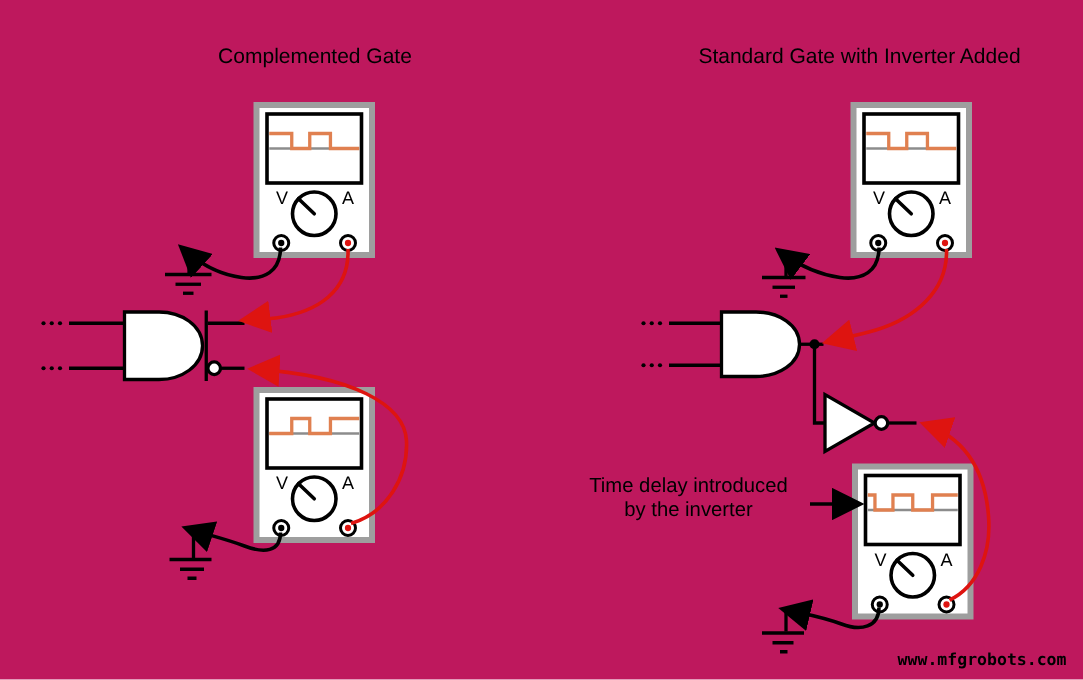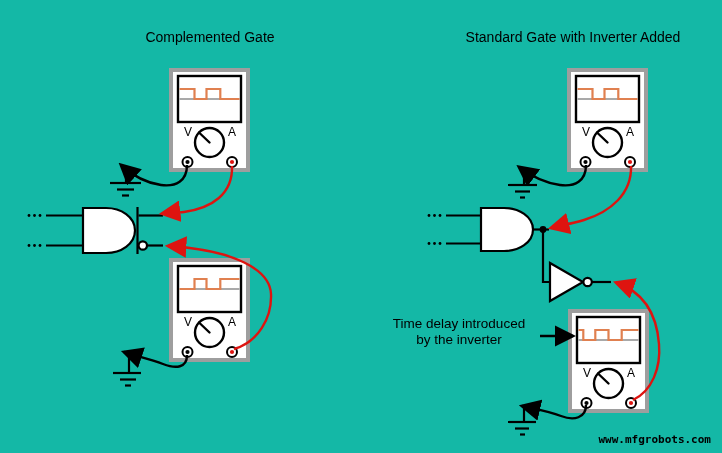--- a/index.html
+++ b/index.html
@@ -1,16 +1,16 @@
 <!DOCTYPE html>
 <html style="--wave-orange: #E08050; --wire-red: #DE1410; --meter-border: #9E9E9E; --screen-baseline: #8C8C8C;"><head>
 <meta charset="utf-8">
 <style>
   html,body{margin:0;padding:0;background:#fff;}
-  #stage{position:relative;width:722px;height:453px;background:#14b8a6;overflow:hidden;
+  #stage{position:relative;width:722px;height:453px;background:#be185d;overflow:hidden;
          font-family:"Liberation Sans", sans-serif;}
   svg{display:block;}
   .title{font:14px "Liberation Sans", sans-serif;fill:#000;text-anchor:middle;}
   .note{font:13.5px "Liberation Sans", sans-serif;fill:#000;text-anchor:middle;}
   .meter-label{font:12px "Liberation Sans", sans-serif;fill:#000;text-anchor:middle;}
   .watermark{font:bold 11px "DejaVu Sans Mono", monospace;fill:#000;text-anchor:end;}
   .meter-body{fill:#fff;stroke:var(--meter-border);stroke-width:4;}
   .screen{fill:#fff;stroke:#000;stroke-width:2.4;}
   .baseline{stroke:var(--screen-baseline);stroke-width:1.6;}
   .wave{fill:none;stroke:var(--wave-orange);stroke-width:2.2;stroke-linejoin:miter;}

